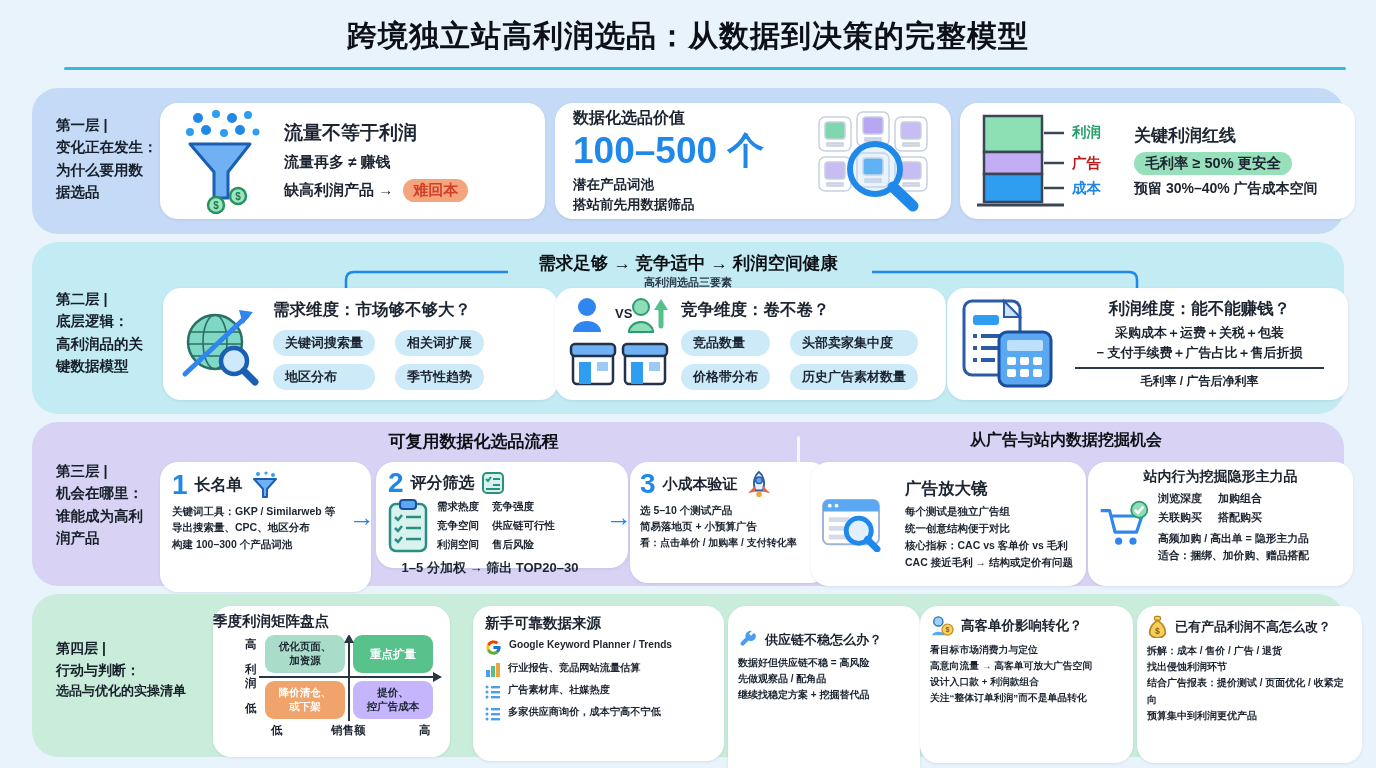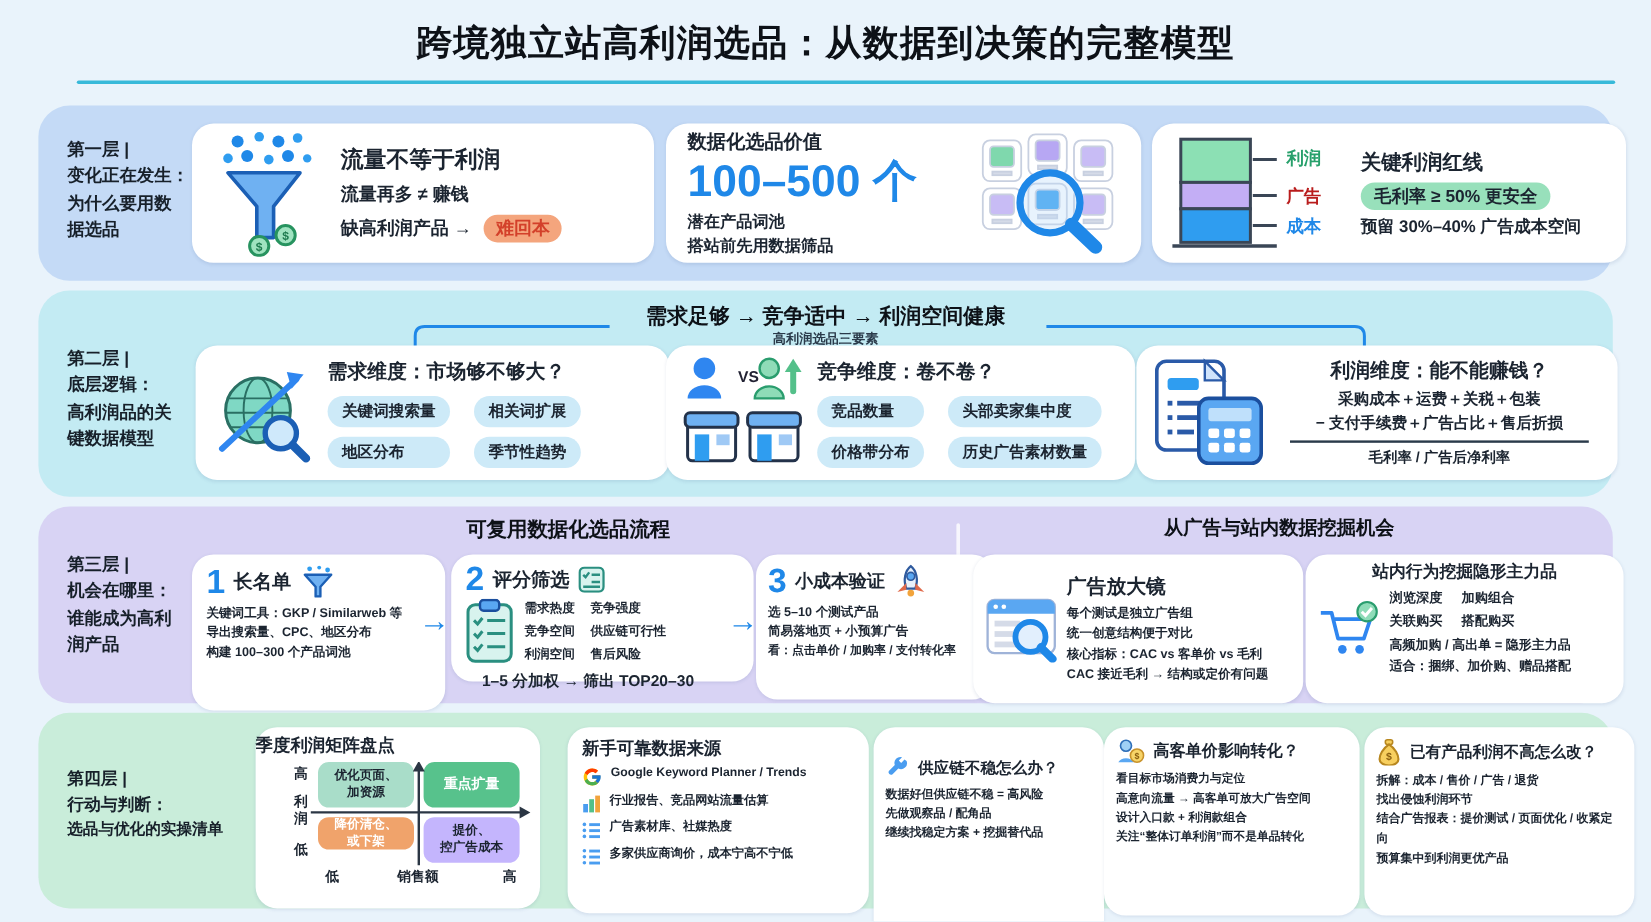--- a/index.html
+++ b/index.html
@@ -338,21 +338,21 @@
           <path d="M11 17 L3 25 L11 23 z" fill="#e06a4a"></path>
           <path d="M19 17 L27 25 L19 23 z" fill="#e06a4a"></path>
           <circle cx="15" cy="26" r="3" fill="#f2a43c"></circle>
         </svg>
       </div>
       <div class="mini">选 5–10 个测试产品</div>
       <div class="mini">简易落地页 + 小预算广告</div>
       <div class="mini" style="font-size:10px">看：点击单价 / 加购率 / 支付转化率</div>
     </div>
 
-    <div class="card" style="left:779px;top:40px;width:255px;height:112px;padding:6px 10px;display:flex;align-items:center;gap:8px">
+    <div class="card" style="left:779px;top:40px;width:255px;height:112px;padding:6px 10px;display:flex;align-items:center;gap:24px">
       <svg width="60" height="56" viewBox="0 0 62 58">
         <rect x="2" y="4" width="58" height="46" rx="6" fill="#fff" stroke="#9fb3d8" stroke-width="2"></rect>
         <path d="M2 10 a6 6 0 0 1 6-6 h46 a6 6 0 0 1 6 6 v6 H2 z" fill="#5aa7f2"></path>
         <circle cx="9" cy="10" r="2" fill="#fff"></circle>
           <circle cx="16" cy="10" r="2" fill="#fff"></circle>
         <rect x="8" y="22" width="22" height="5" fill="#d5dbe8"></rect>
           <rect x="8" y="31" width="16" height="5" fill="#d5dbe8"></rect>
           <rect x="8" y="40" width="19" height="5" fill="#d5dbe8"></rect>
         <circle cx="39" cy="36" r="13" fill="rgba(190,220,250,.45)" stroke="#1f88e8" stroke-width="5"></circle>
         <line x1="48" y1="45" x2="58" y2="55" stroke="#1f88e8" stroke-width="7" stroke-linecap="round"></line>
@@ -403,21 +403,21 @@
         <div class="axis-lab" style="left:2px;top:2px">高</div>
         <div class="axis-lab" style="left:2px;top:28px;width:13px;line-height:1.2;word-break:break-all">利润</div>
         <div class="axis-lab" style="left:2px;top:66px">低</div>
         <div class="quad" style="position:absolute;left:22px;top:0;width:80px;height:38px;background:#a9ddc9">
           <div>优化页面、</div>
           <div>加资源</div>
         </div>
         <div class="quad" style="position:absolute;left:110px;top:0;width:80px;height:38px;background:#57c28c;color:#fff;font-size:11.5px">
           <div>重点扩量</div>
         </div>
-        <div class="quad" style="position:absolute;left:22px;top:46px;width:80px;height:27px;background:#f0a36b;color:#fff">
+        <div class="quad" style="position:absolute;left:22px;top:46px;width:80px;height:38px;background:#f0a36b;color:#fff">
           <div>降价清仓、</div>
           <div>或下架</div>
         </div>
         <div class="quad" style="position:absolute;left:110px;top:46px;width:80px;height:38px;background:#c4b5fd">
           <div>提价、</div>
           <div>控广告成本</div>
         </div>
         <svg class="abs" style="left:0;top:0" width="200" height="104">
           <line x1="106" y1="86" x2="106" y2="6" stroke="#2b3644" stroke-width="2"></line>
           <polygon points="101,8 111,8 106,-1" fill="#2b3644"></polygon>

